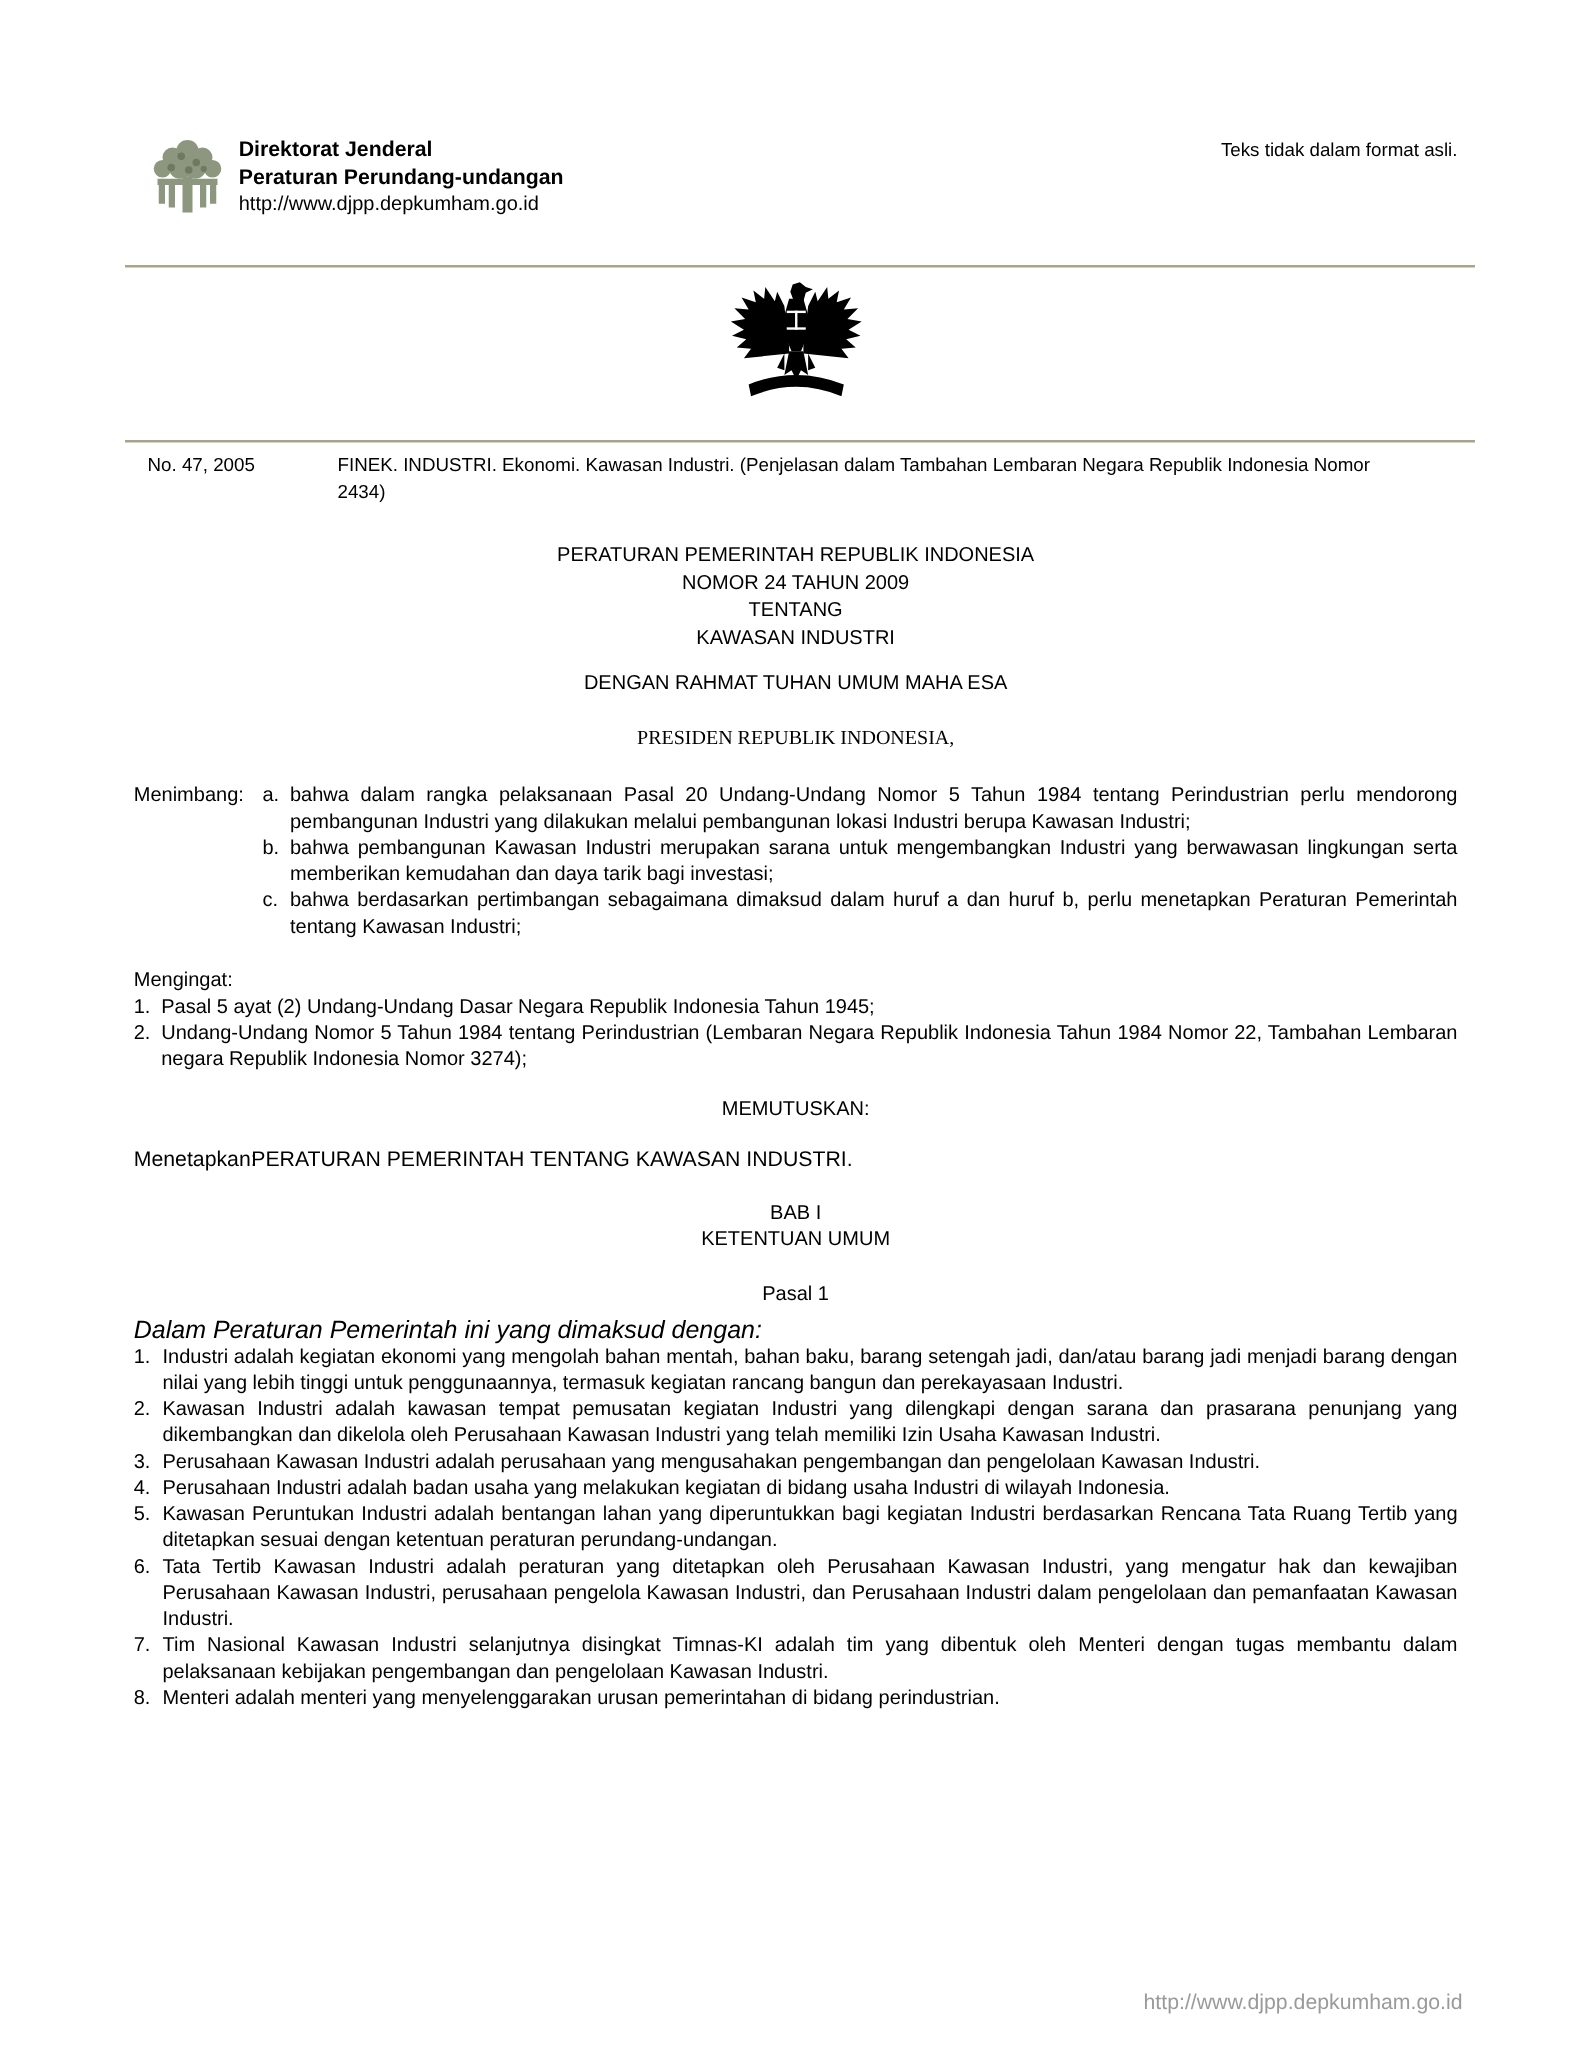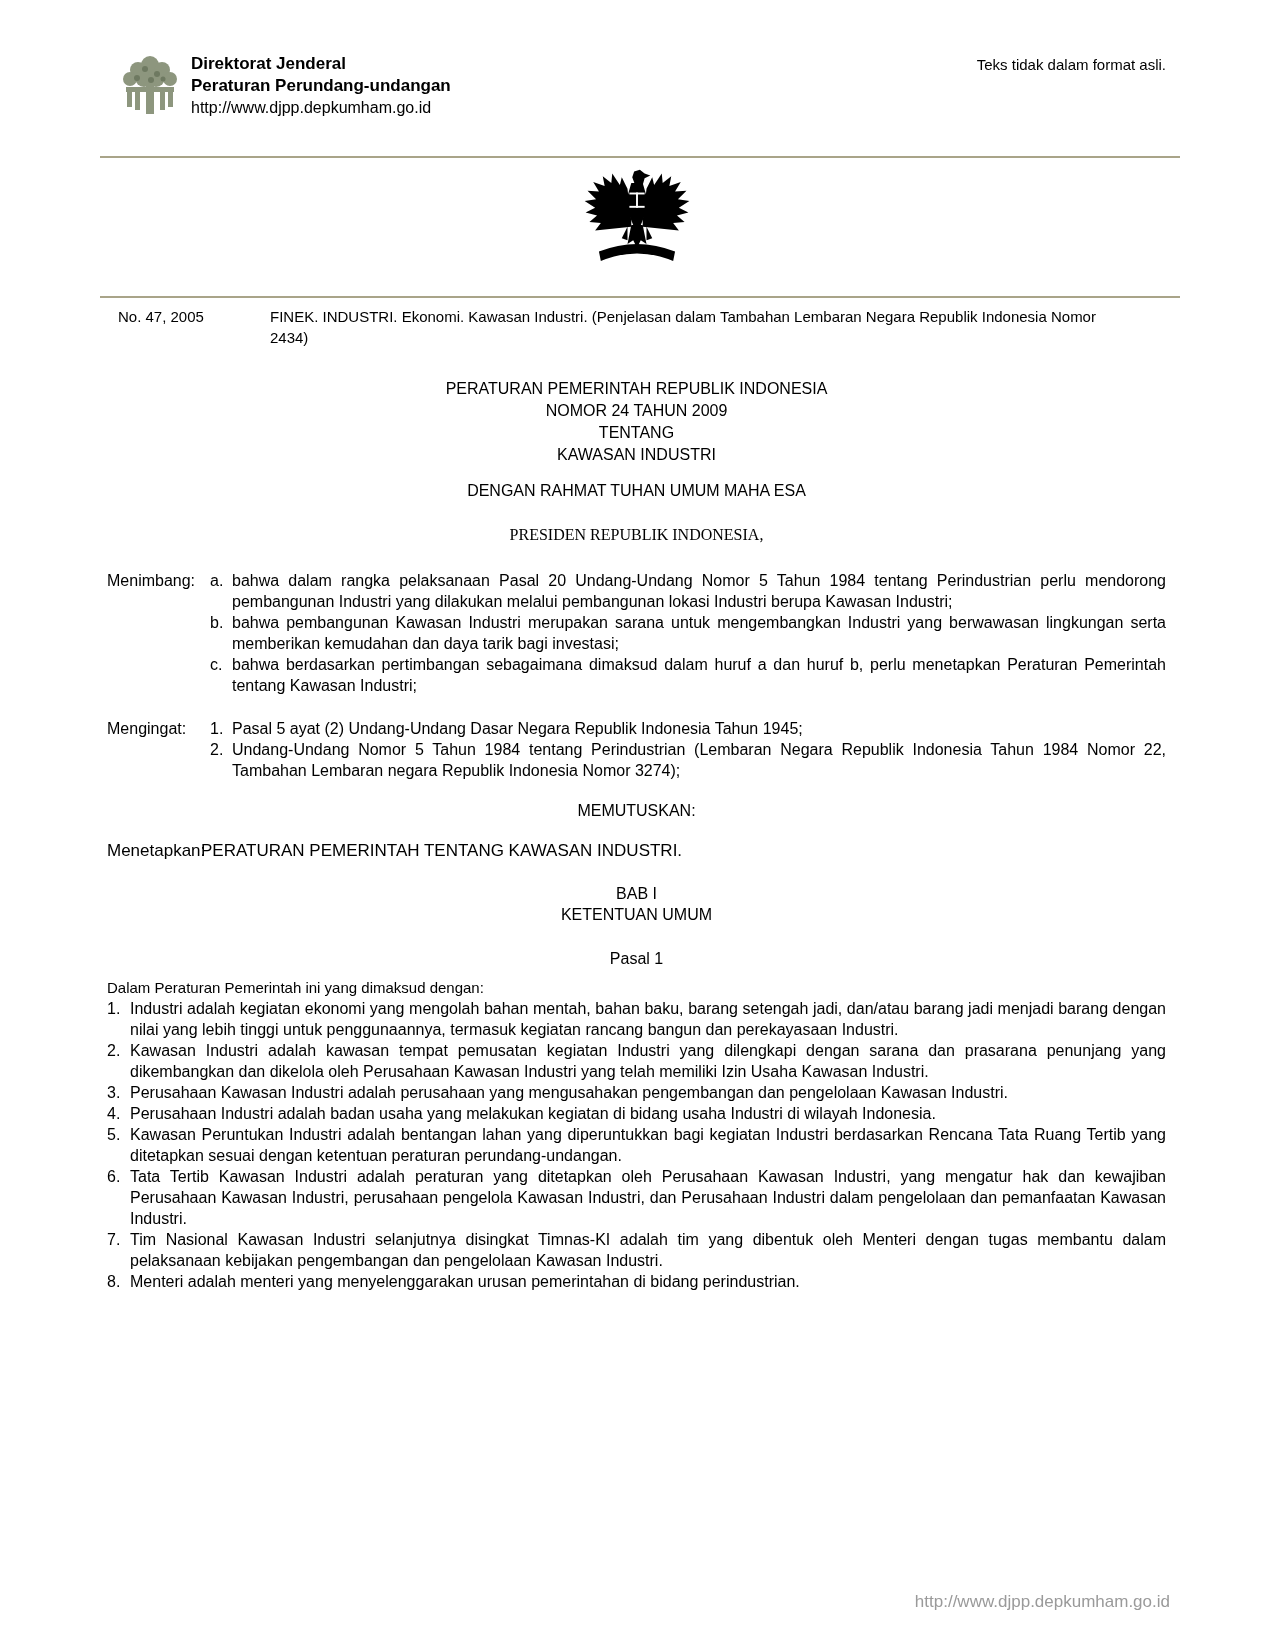--- a/index.html
+++ b/index.html
@@ -1,21 +1,21 @@
 <!DOCTYPE html>
 <html><head>
 <meta charset="utf-8">
 <style>
   html,body{margin:0;padding:0;background:#ffffff;}
   .page{position:relative;width:1275px;height:1650px;background:#ffffff;overflow:hidden;
         font-family:"Liberation Sans",sans-serif;color:#000;}
   .content{padding:0 109px 0 107px;}
 
   
-  .header{display:flex;align-items:flex-start;padding-top:52px;}
+  .header{display:flex;align-items:flex-start;padding-top:108px;}
   .logo{width:66px;height:68px;margin-left:10px;flex:none;}
   .org{margin-left:8px;padding-top:1px;}
   .org-line{font-weight:bold;font-size:17px;line-height:22px;}
   .org-url{font-size:16px;line-height:22px;}
   .note{margin-left:auto;font-size:15px;padding-top:4px;}
 
   .rule{height:0;border-top:2px solid #a9a489;margin-left:-7px;margin-right:-14px;}
   .rule1{margin-top:36px;}
   .rule2{margin-top:14px;}
 
@@ -27,33 +27,33 @@
   .meta-num{margin-left:11px;width:152px;flex:none;}
   .meta-subject{width:830px;}
 
   .title-block{text-align:center;margin-top:30px;font-size:16px;line-height:22px;}
   .centerline{text-align:center;font-size:16px;line-height:21px;}
   .invocation{margin-top:14px;}
   .authority{margin-top:23px;font-family:Liberation Serif, serif;}
 
   .clause{display:flex;font-size:16px;line-height:21px;}
   .menimbang{margin-top:25px;}
-  .mengingat{margin-top:22px;}
+  .mengingat{margin-top:22px;flex-direction:column;}
   .clause-label{width:103px;flex:none;}
   .clause-items{flex:1;}
   .clause-item{display:flex;}
   .clause-item .marker{width:22px;flex:none;}
   .clause-item .txt{flex:1;text-align:justify;}
 
   .memutuskan{margin-top:19px;}
   .menetapkan{display:flex;margin-top:19px;font-size:17px;line-height:21px;}
   .menetapkan-label{width:94px;flex:none;}
   .bab{margin-top:22px;}
   .pasal{margin-top:23px;}
-  .intro{font-size:15px;line-height:21px;margin-top:8px;}
+  .intro{font-size:20px;line-height:21px;margin-top:8px;font-style:italic;}
 
   .defs{font-size:16px;line-height:21px;}
   .def-item{display:flex;}
   .def-item .num{width:23px;flex:none;}
   .def-item .txt{flex:1;text-align:justify;}
 
   .footer{position:absolute;right:105px;bottom:38px;font-size:17px;color:#9a9a9a;}
 </style>
 </head>
 <body>

